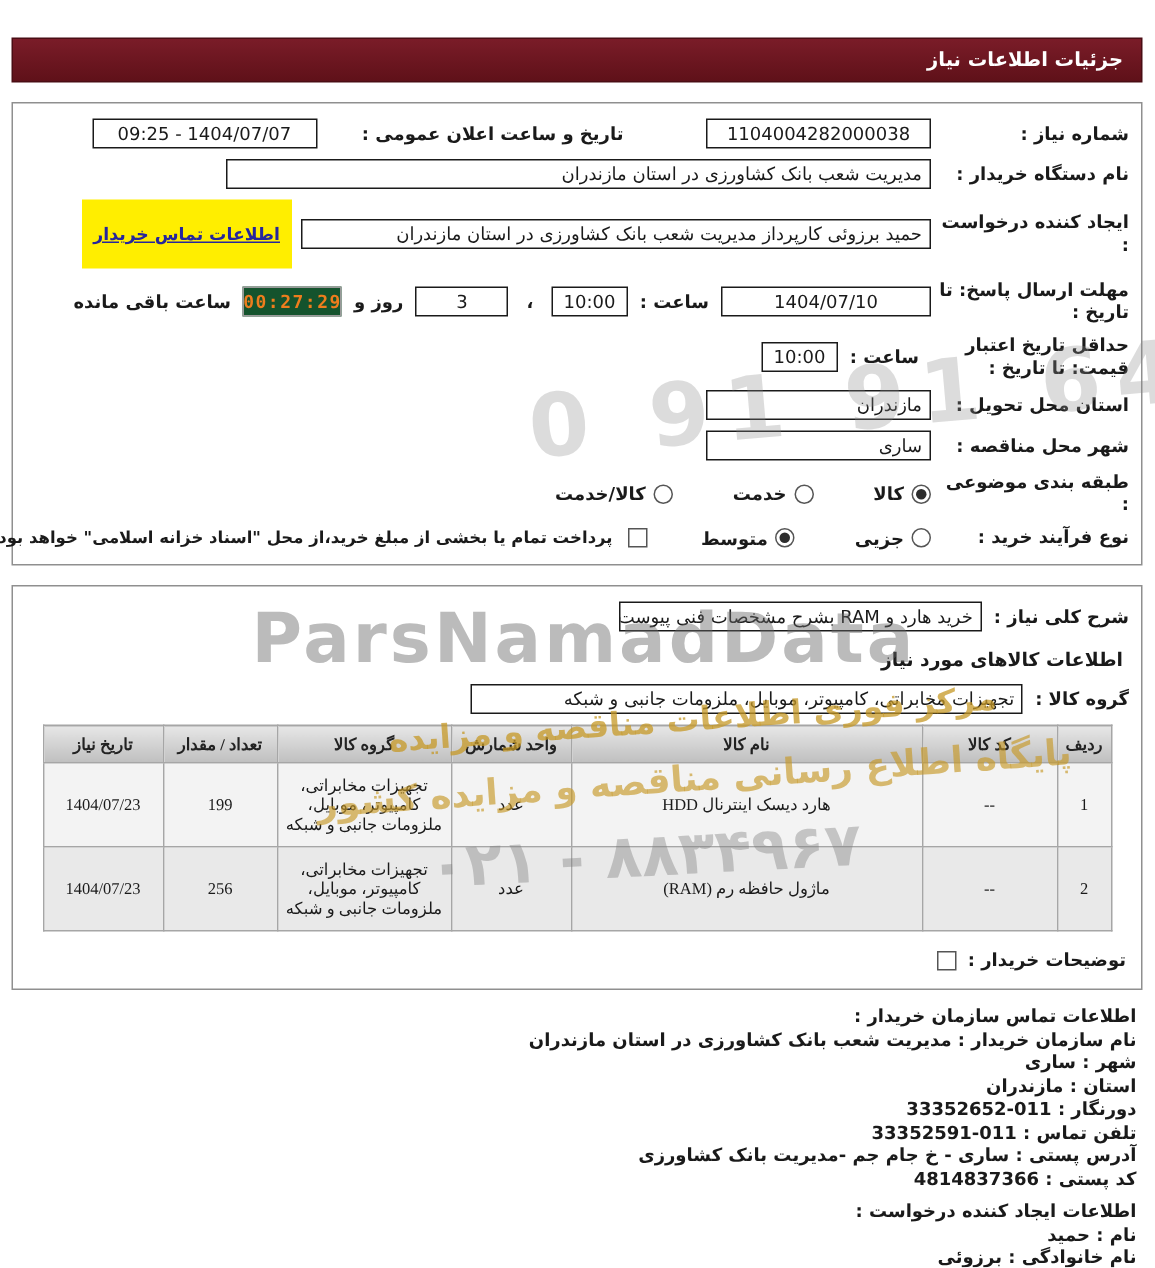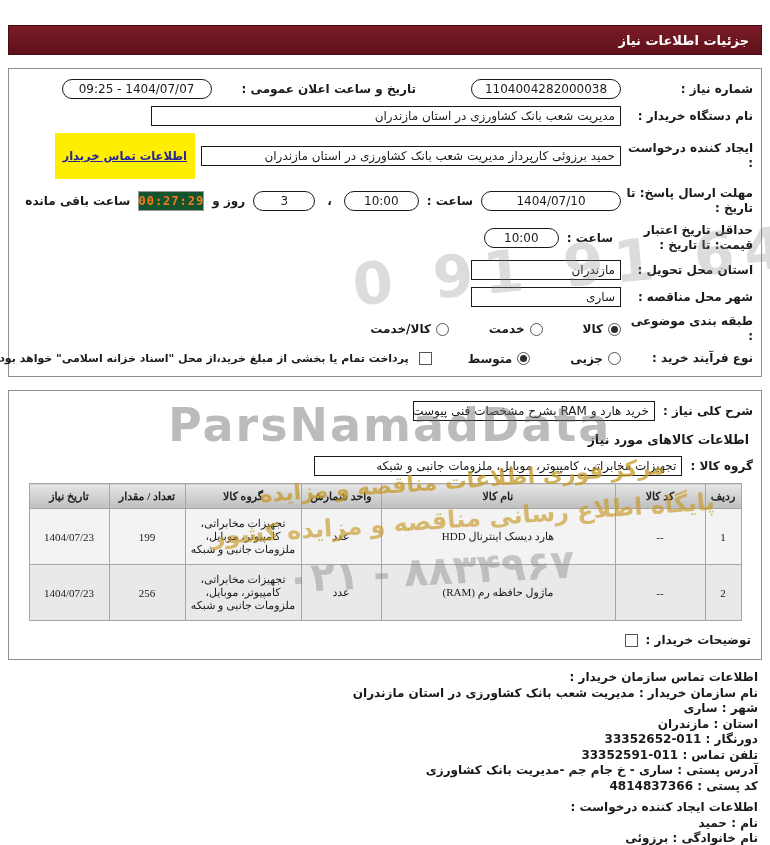--- a/index.html
+++ b/index.html
@@ -33,23 +33,23 @@
   }
   .frow { display: flex; align-items: center; margin-bottom: 7px; }
   .frow:last-child { margin-bottom: 0; }
   .flabel { flex: 0 0 132px; font-weight: bold; font-size: 12px; line-height: 1.25; padding-left: 4px; }
   .slabel { font-weight: bold; font-size: 12px; white-space: nowrap; }
   .ibox {
     border: 1px solid #1a1a1a; background: #fff;
     height: 20px; display: flex; align-items: center;
     padding: 0 5px; font-size: 12px; overflow: hidden; white-space: nowrap;
   }
-  .center { justify-content: center; border-radius: 10px; }
+  .center { justify-content: center; }
   .ltr { direction: ltr; unicode-bidi: isolate; }
-  .w150{width:150px}.w140{width:140px}.w75{width:75px}.w62{width:62px}
+  .w150{width:150px}.w140{width:140px}.w75{width:51px}.w62{width:62px}
   .w470{width:470px}.w420{width:420px}.w242{width:242px}.w368{width:368px}
   .mr8{margin-right:8px}.mr12{margin-right:12px}
   .mr30{margin-right:30px}.mr55{margin-right:55px}
   .contact-btn {
     margin-right: 6px;
     background: #ffee00; color: #26269c;
     border: none; font-weight: bold; font-size: 11.5px;
     padding: 16px 8px; text-decoration: underline; cursor: pointer;
     font-family: inherit; white-space: nowrap;
   }

